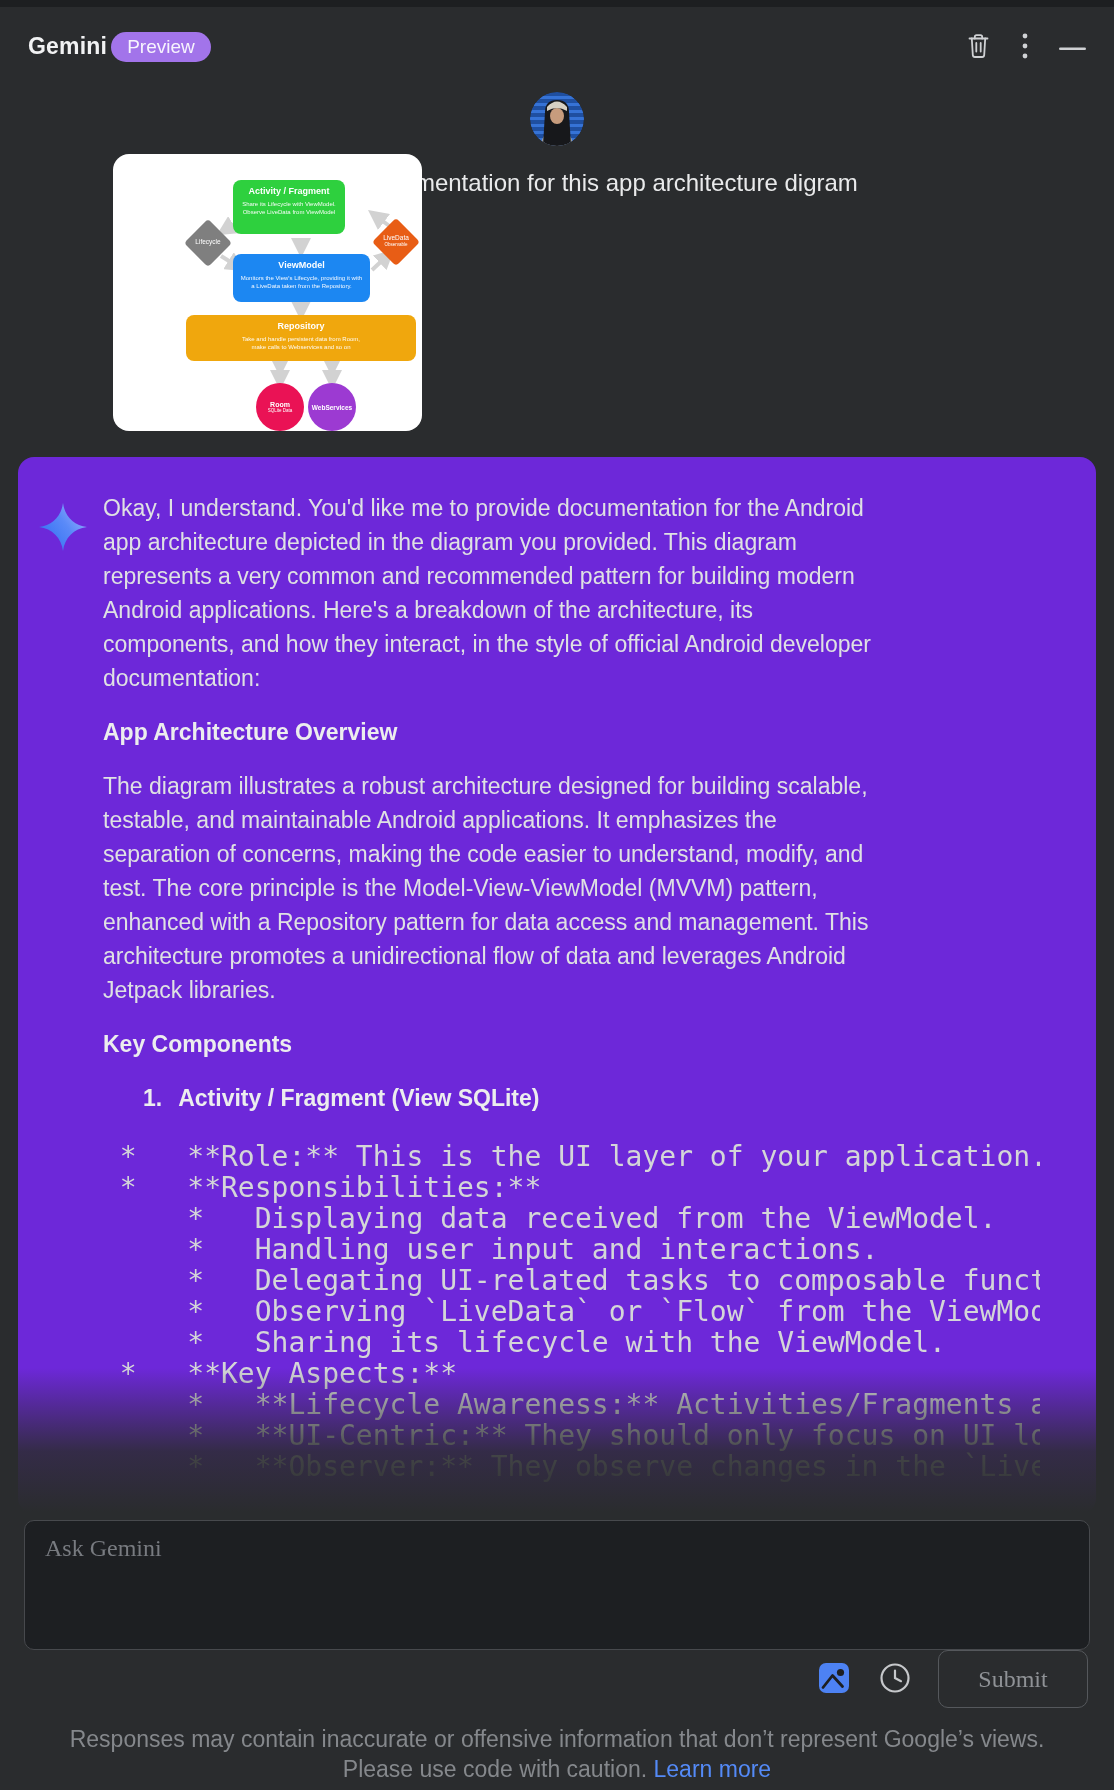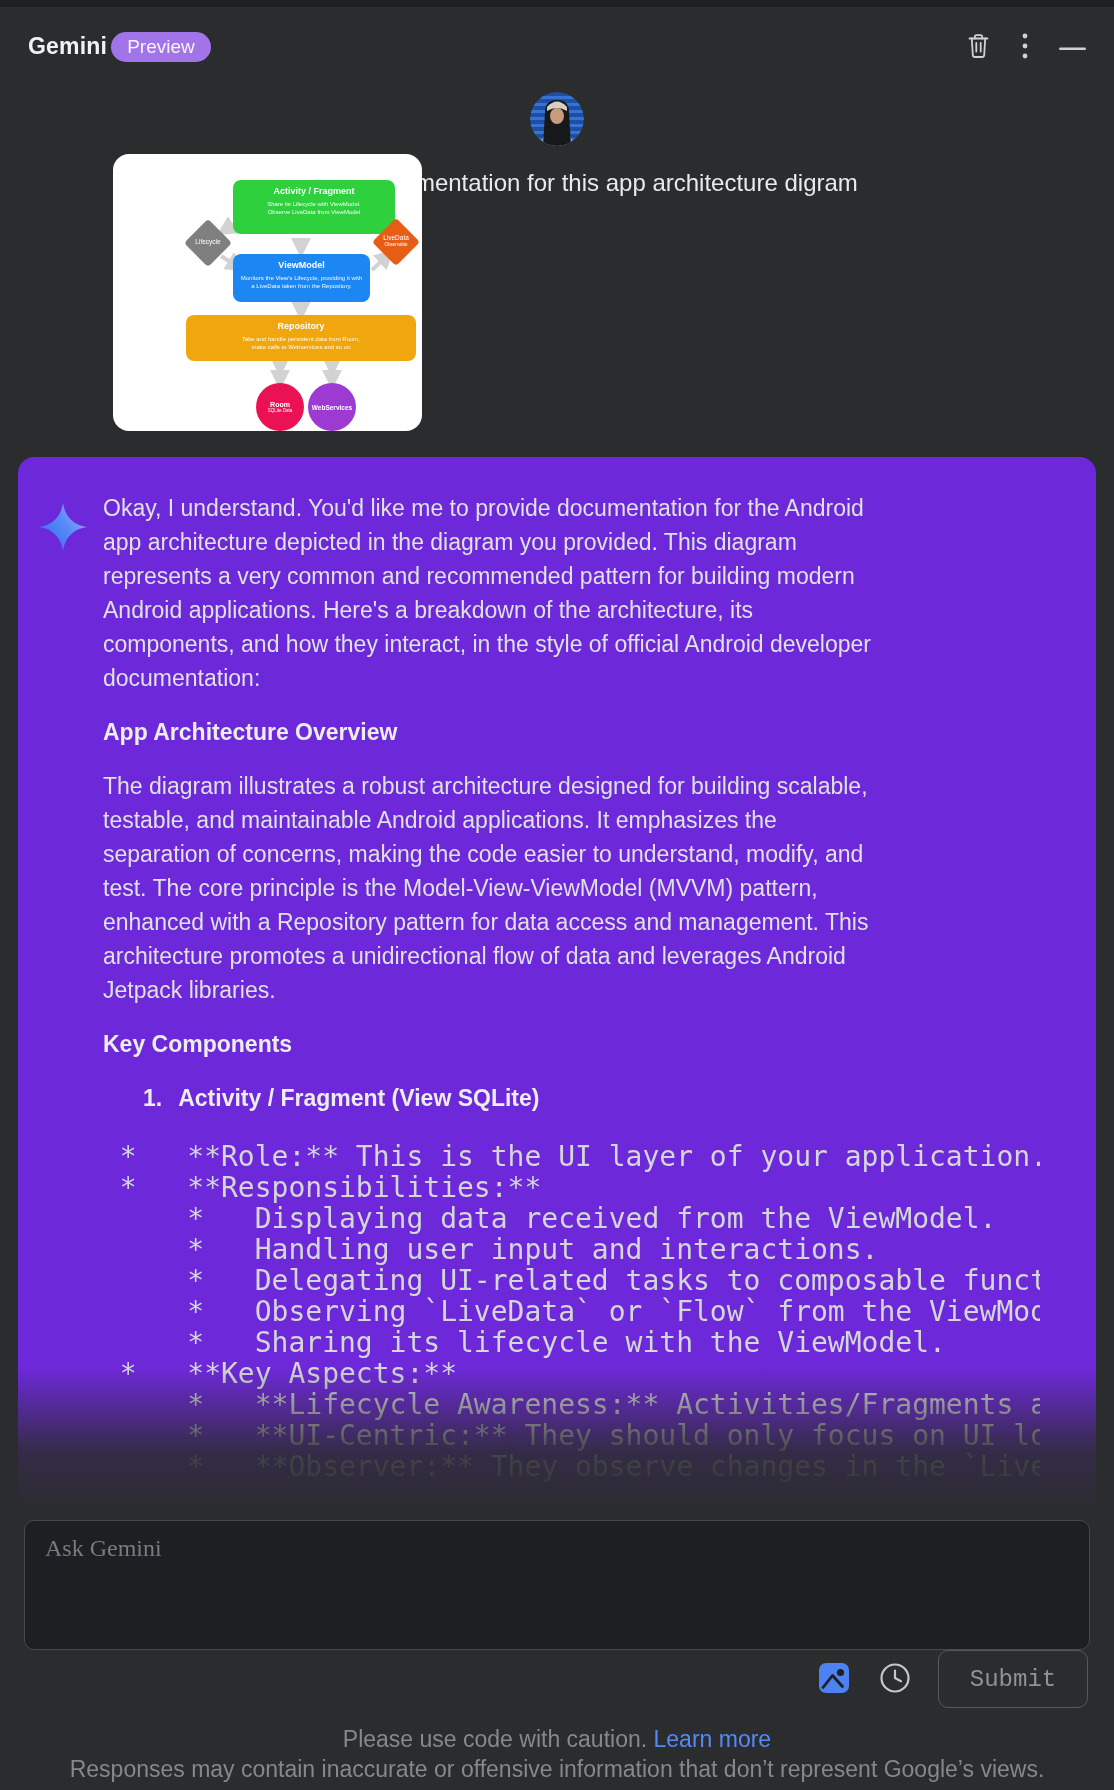--- a/index.html
+++ b/index.html
@@ -58,21 +58,21 @@
   
   .input-box{position:absolute;top:1520px;left:24px;width:1066px;height:130px;background:#1d1f22;border:1px solid #47494d;border-radius:10px;box-sizing:border-box;z-index:4;}
   .input-box textarea{
     width:100%;height:100%;background:transparent;border:none;outline:none;resize:none;
     box-sizing:border-box;padding:14px 20px;color:#e3e4e6;font-size:24px;font-family:Liberation Serif, serif;
   }
   .input-box textarea::placeholder{color:#787b80;}
   .actions-row{position:absolute;top:1650px;right:26px;display:flex;align-items:center;gap:26px;z-index:4;}
   .submit-btn{
     width:150px;height:58px;border:1px solid #55585c;border-radius:10px;background:transparent;
-    color:#8f9296;font-size:24px;font-family:Liberation Mono, monospace;cursor:pointer;
+    color:#8f9296;font-size:24px;font-family:Liberation Serif, serif;cursor:pointer;
   }
   
   .footer{position:absolute;top:1724px;left:0;right:0;text-align:center;color:#85888c;font-size:23px;line-height:30px;}
   .footer a{color:#548af7;text-decoration:none;cursor:pointer;}
 </style>
 </head>
 <body>
 
 <div class="app">
   <div class="top-strip"></div>
@@ -152,21 +152,21 @@
         <line x1="188" y1="84" x2="188" y2="94" marker-end="url(#ah)"></line>
         <line x1="188" y1="152" x2="188" y2="157" marker-start="url(#ah)" marker-end="url(#ah)"></line>
         <line x1="131" y1="64" x2="112" y2="76" marker-end="url(#ah)"></line>
         <line x1="108" y1="102" x2="124" y2="112" marker-end="url(#ah)"></line>
         <line x1="279" y1="74" x2="263" y2="62" marker-end="url(#ah)"></line>
         <line x1="259" y1="116" x2="274" y2="102" marker-end="url(#ah)"></line>
         <line x1="167" y1="213" x2="167" y2="226" marker-start="url(#ah)" marker-end="url(#ah)"></line>
         <line x1="219" y1="213" x2="219" y2="226" marker-start="url(#ah)" marker-end="url(#ah)"></line>
       </svg>
 
-      <div class="dnode n-activity" style="left:120px;top:26px;width:162px;height:54px">
+      <div class="dnode n-activity" style="left:120px;top:26px;width:112px;height:54px">
         <div class="dtitle">Activity / Fragment</div>
         <div class="dsub">Share its Lifecycle with ViewModel.
 Observe LiveData from ViewModel</div>
       </div>
 
       <div class="diamond d-gray" style="left:78px;top:72px"></div>
       <div class="dlabel" style="left:65px;top:84px">Lifecycle</div>
 
       <div class="diamond d-orange" style="left:266px;top:71px"></div>
       <div class="dlabel" style="left:253px;top:80px">
@@ -263,18 +263,18 @@
         <svg width="34" height="34" viewBox="0 0 34 34" fill="none" stroke="#c6c8cb" stroke-width="2.2" stroke-linecap="round">
           <circle cx="17" cy="17" r="13.5"></circle>
           <path d="M17 9.5 v7.5 l6 3.2"></path>
         </svg>
       </span>
     </button>
     <button class="submit-btn">Submit</button>
   </div>
 
   <footer class="footer">
+    <div>Responses may contain inaccurate or offensive information that don’t represent Google’s views.</div>
     <div>
       <span>Please use code with caution. </span><a>Learn more</a>
     </div>
-    <div>Responses may contain inaccurate or offensive information that don’t represent Google’s views.</div>
   </footer>
 </div>
 
 </body></html>

